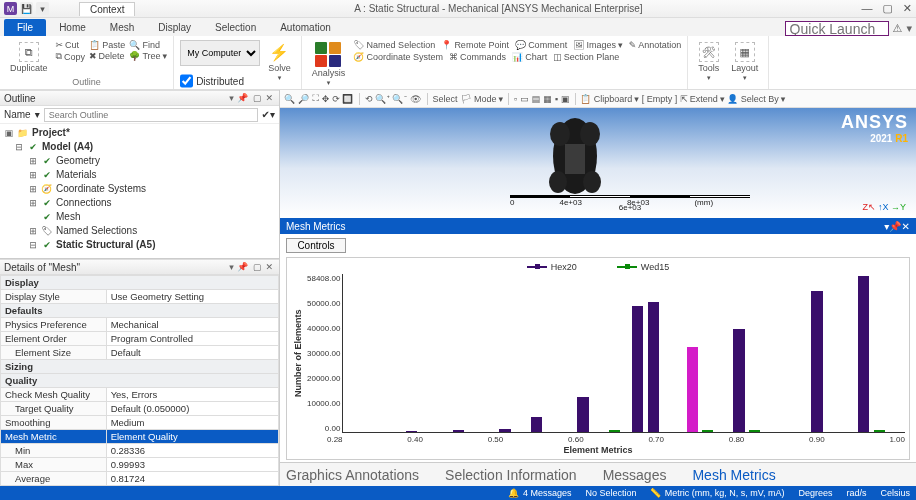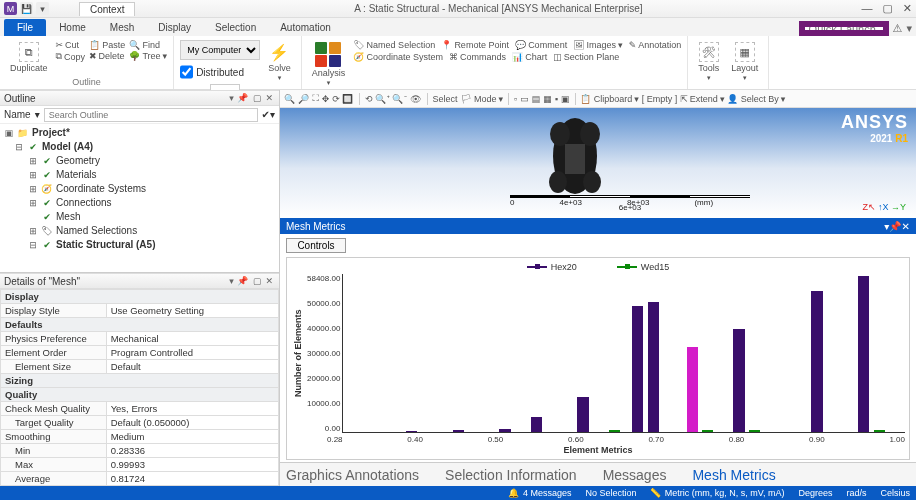--- a/index.html
+++ b/index.html
@@ -6,31 +6,31 @@
 body { width: 916px; height: 500px; overflow: hidden; background: #f0f0f0; font-size: 10px; color: #333; }
 .titlebar { height: 18px; background: linear-gradient(#fafafa,#efefef); display: flex; align-items: center; padding: 0 4px; border-bottom: 1px solid #ddd; }
 .titlebar .app-icons { display: flex; gap: 3px; }
 .titlebar .app-icons span { width: 13px; height: 13px; display: flex; align-items: center; justify-content: center; font-size: 9px; background:#6b3fa0; color:#fff; border-radius:2px;}
 .titlebar .title { flex: 1; text-align: center; font-size: 10px; color: #555; }
 .titlebar .win-ctrls { display: flex; gap: 10px; font-size: 11px; color:#555; }
 .tabbar { height: 18px; display: flex; align-items: flex-end; background: #f3f3f3; padding-left: 4px; gap: 2px; }
 .tabbar .tab { padding: 2px 10px; font-size: 10px; color: #444; cursor: pointer; border:1px solid transparent;}
 .tabbar .tab.file { background: #0d62c9; color: #fff; border-radius: 2px 2px 0 0; padding: 2px 12px; }
 .tabbar .quick { margin-left: auto; margin-right: 4px; display:flex; align-items:center; gap:4px;}
-.tabbar .quick input { width: 90px; height: 15px; font-size: 11px; border: 6px solid #701a75; padding: 0 4px; color:#aaa;}
+.tabbar .quick input { width: 104px; height: 15px; font-size: 14px; border: 1px solid #701a75; padding: 0 4px; color:#aaa;}
 .tabbar .quick span{font-size:11px;color:#666;}
 .ribbon { height: 54px; background: #fff; border-bottom: 1px solid #ddd; display: flex; }
 .ribbon-group { border-right: 1px solid #e5e5e5; padding: 2px 6px; display: flex; flex-direction: column; }
 .ribbon-group .body { flex: 1; display: flex; align-items: flex-start; gap: 4px; padding-top: 2px; }
 .ribbon-group .label { text-align: center; font-size: 9px; color: #777; }
 .ribbon-btn-lg { display:flex; flex-direction:column; align-items:center; gap:1px; font-size:9px; color:#555; padding: 2px 4px;}
 .ribbon-btn-lg .ico{width:20px;height:20px;border:1px dashed #bbb; display:flex;align-items:center;justify-content:center;font-size:11px;}
 .ribbon-col{display:flex;flex-direction:column;gap:1px;font-size:9px;color:#555;}
 .ribbon-col span{white-space:nowrap;display:flex;align-items:center;gap:2px;}
-.ribbon select,.ribbon input{font-size:9px;height:20px;border:1px solid #ccc;padding:0 2px;}
+.ribbon select,.ribbon input{font-size:9px;height:26px;border:1px solid #ccc;padding:0 2px;}
 .solve-box{display:flex;flex-direction:column;gap:2px;}
 .solve-row{display:flex;gap:3px;align-items:center;}
 .analysis-ico{display:flex;gap:2px;}
 .analysis-ico span{width:12px;height:12px;border-radius:1px;}
 .insert-body{display:flex;flex-direction:column;gap:2px;}
 .insert-row{display:flex;gap:6px;font-size:9px;color:#555;}
 .insert-row span{display:flex;align-items:center;gap:2px;white-space:nowrap;}
 .content { display: flex; height: calc(500px - 18px - 18px - 54px - 14px); }
 .left-col { width: 280px; display: flex; flex-direction: column; border-right: 1px solid #ccc; background: #fff; }
 .panel-hdr { background: linear-gradient(#fafafa,#eaeaea); height: 16px; display: flex; align-items: center; padding: 0 4px; font-size: 10px; color: #333; border-bottom:1px solid #ddd; border-top:1px solid #ddd;}
@@ -330,20 +330,24 @@
               <td>Yes, Errors</td>
             </tr>
         <tr>
               <td class="k" style="padding-left:14px;">Target Quality</td>
               <td>Default (0.050000)</td>
             </tr>
         <tr>
               <td class="k">Smoothing</td>
               <td>Medium</td>
             </tr>
+        <tr class="selrow">
+              <td class="k" style="background:#0a5bc4;">Mesh Metric</td>
+              <td>Element Quality</td>
+            </tr>
         <tr>
               <td class="k" style="padding-left:14px;">Min</td>
               <td>0.28336</td>
             </tr>
         <tr>
               <td class="k" style="padding-left:14px;">Max</td>
               <td>0.99993</td>
             </tr>
         <tr>
               <td class="k" style="padding-left:14px;">Average</td>

